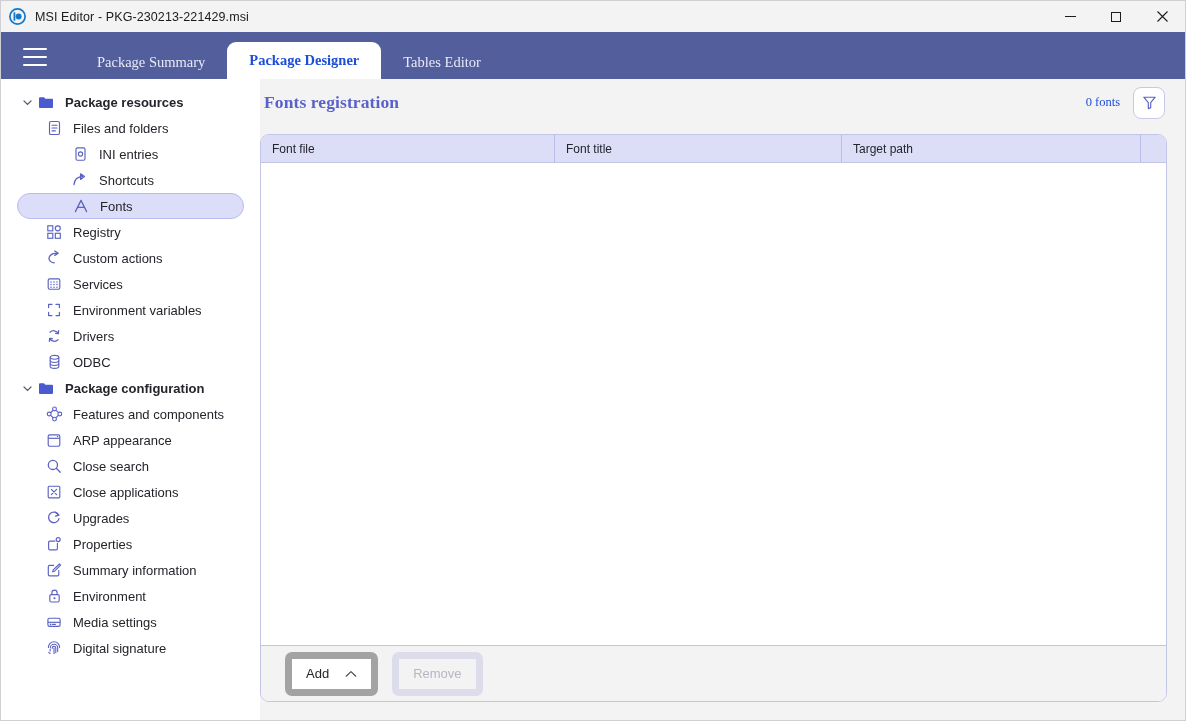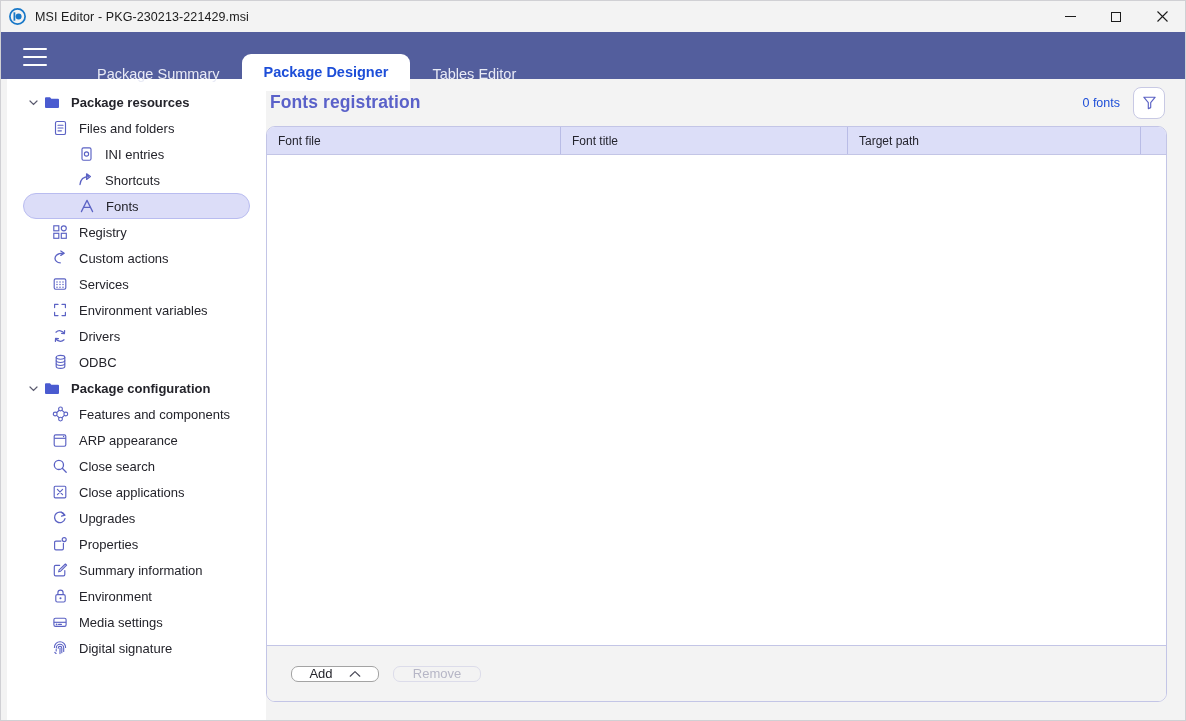--- a/index.html
+++ b/index.html
@@ -114,38 +114,38 @@
   }
   .tab {
     padding: 0 22px;
     height: 34px;
     line-height: 34px;
     font-size: 14.5px;
     color: #e8eaf5;
     cursor: pointer;
     white-space: nowrap;
     position: relative;
-    top: 12px;
+    top: 0;
+    font-family: Liberation Serif, serif;
   }
   .tab.active {
     background: #ffffff;
     color: #1d4ed8;
     font-weight: bold;
     border-radius: 9px 9px 0 0;
     height: 37px;
     line-height: 37px;
   }
 
   
   .body {
     flex: 1 1 auto;
     display: flex;
     min-height: 0;
     background: #ffffff;
-    margin-left: 6px;
   }
 
   
   .sidebar {
     width: 259px;
     flex: 0 0 259px;
     background: #ffffff;
     padding-top: 10px;
     box-sizing: border-box;
     overflow: hidden;
@@ -212,21 +212,22 @@
     min-height: 0;
     display: flex;
     flex-direction: column;
     padding-left: 0;
   }
   .panel-head {
     height: 47px;
     flex: 0 0 47px;
     display: flex;
     align-items: center;
-    padding: 0 2px 0 4px;
+    padding: 0 2px 8px 4px;
+    font-family: Liberation Serif, serif;
   }
   .panel-title {
     font-size: 17.5px;
     color: #5a61c9;
     font-weight: bold;
     letter-spacing: 0.1px;
   }
   .head-right {
     margin-left: auto;
     display: flex;
@@ -296,24 +297,24 @@
     height: 55px;
     flex: 0 0 55px;
     background: #f3f3f3;
     border-top: 1px solid #c3c5e6;
     display: flex;
     align-items: center;
     padding-left: 24px;
     gap: 14px;
   }
   .btn {
-    height: 16px;
+    height: 44px;
     min-width: 88px;
     border-radius: 7px;
-    border: 1px solid #a3a3a3;
+    border: 7px solid #a3a3a3;
     background: #ffffff;
     font-size: 13px;
     color: #24242b;
     font-family: "Liberation Sans", sans-serif;
     display: flex;
     align-items: center;
     justify-content: center;
     gap: 16px;
     padding: 0 14px;
     cursor: pointer;

